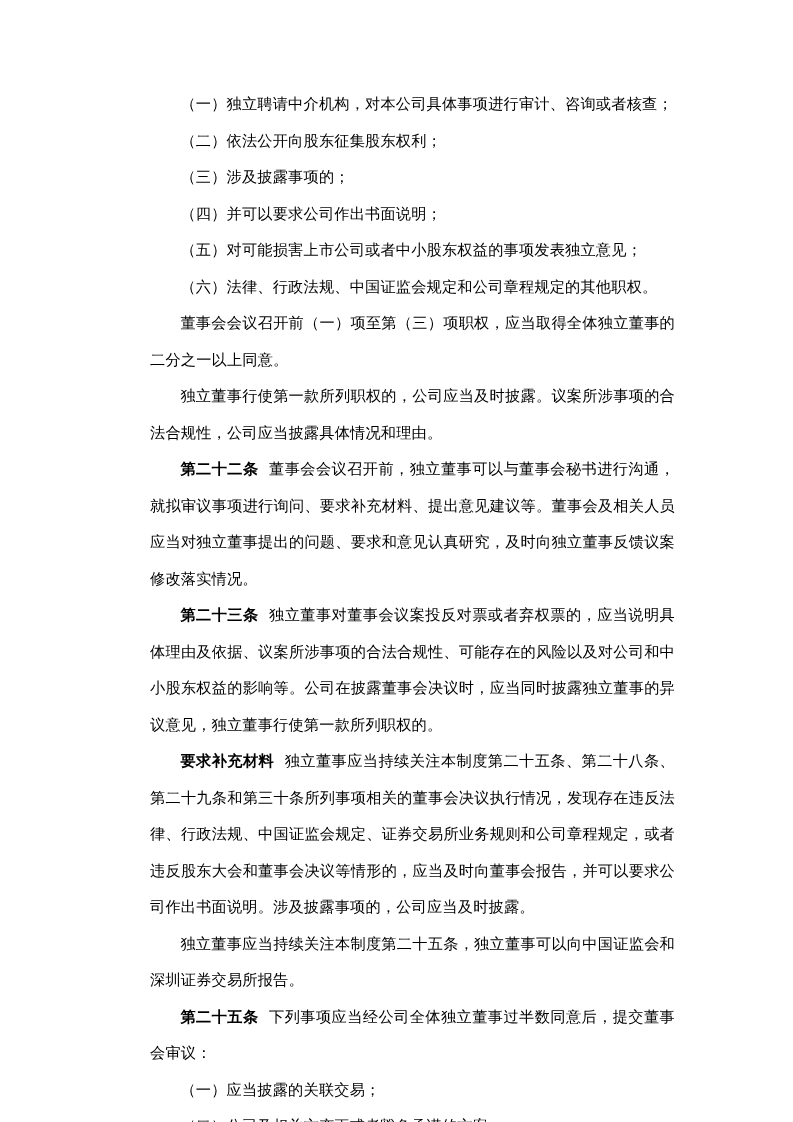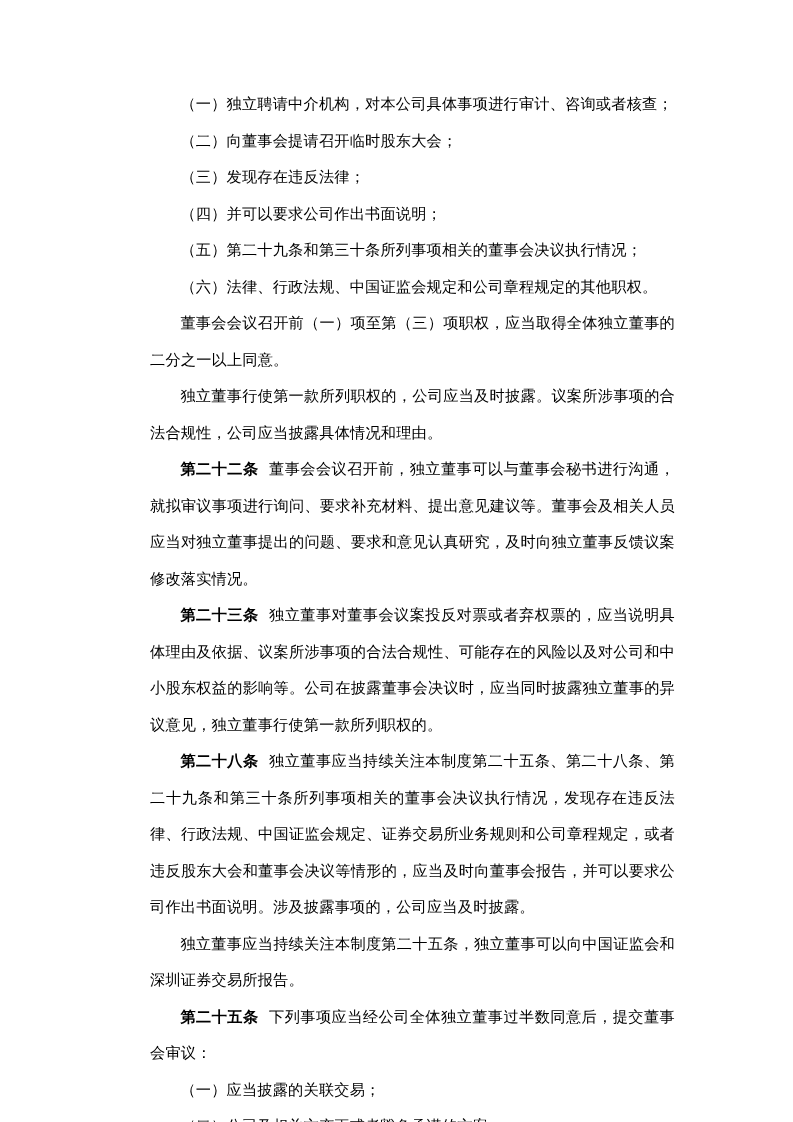--- a/index.html
+++ b/index.html
@@ -36,34 +36,34 @@
     font-weight: bold;
   }
 </style>
 </head>
 <body>
 
 <div class="page">
   <div class="doc-body">
 
     <p class="para"><span>（一）独立聘请中介机构，对本公司具体事项进行审计、咨询或者核查；</span></p>
-    <p class="para"><span>（二）向董事会提请召开临时股东大会；</span></p>
-    <p class="para"><span>（三）发现存在违反法律；</span></p>
+    <p class="para"><span>（二）依法公开向股东征集股东权利；</span></p>
+    <p class="para"><span>（三）涉及披露事项的；</span></p>
     <p class="para"><span>（四）并可以要求公司作出书面说明；</span></p>
-    <p class="para"><span>（五）第二十九条和第三十条所列事项相关的董事会决议执行情况；</span></p>
+    <p class="para"><span>（五）对可能损害上市公司或者中小股东权益的事项发表独立意见；</span></p>
     <p class="para"><span>（六）法律、行政法规、中国证监会规定和公司章程规定的其他职权。</span></p>
 
     <p class="para"><span>董事会会议召开前（一）项至第（三）项职权，应当取得全体独立董事的二分之一以上同意。</span></p>
     <p class="para"><span>独立董事行使第一款所列职权的，公司应当及时披露。议案所涉事项的合法合规性，公司应当披露具体情况和理由。</span></p>
 
     <p class="para"><span class="article-label">第二十二条</span>&nbsp;&nbsp;<span>董事会会议召开前，独立董事可以与董事会秘书进行沟通，就拟审议事项进行询问、要求补充材料、提出意见建议等。董事会及相关人员应当对独立董事提出的问题、要求和意见认真研究，及时向独立董事反馈议案修改落实情况。</span></p>
 
     <p class="para"><span class="article-label">第二十三条</span>&nbsp;&nbsp;<span>独立董事对董事会议案投反对票或者弃权票的，应当说明具体理由及依据、议案所涉事项的合法合规性、可能存在的风险以及对公司和中小股东权益的影响等。公司在披露董事会决议时，应当同时披露独立董事的异议意见，独立董事行使第一款所列职权的。</span></p>
 
-    <p class="para"><span class="article-label">第二十八条</span>&nbsp;&nbsp;<span>独立董事应当持续关注本制度第二十五条、第二十八条、第二十九条和第三十条所列事项相关的董事会决议执行情况，发现存在违反法律、行政法规、中国证监会规定、证券交易所业务规则和公司章程规定，或者违反股东大会和董事会决议等情形的，应当及时向董事会报告，并可以要求公司作出书面说明。涉及披露事项的，公司应当及时披露。</span></p>
+    <p class="para"><span class="article-label">要求补充材料</span>&nbsp;&nbsp;<span>独立董事应当持续关注本制度第二十五条、第二十八条、第二十九条和第三十条所列事项相关的董事会决议执行情况，发现存在违反法律、行政法规、中国证监会规定、证券交易所业务规则和公司章程规定，或者违反股东大会和董事会决议等情形的，应当及时向董事会报告，并可以要求公司作出书面说明。涉及披露事项的，公司应当及时披露。</span></p>
 
     <p class="para"><span>独立董事应当持续关注本制度第二十五条，独立董事可以向中国证监会和深圳证券交易所报告。</span></p>
 
     <p class="para"><span class="article-label">第二十五条</span>&nbsp;&nbsp;<span>下列事项应当经公司全体独立董事过半数同意后，提交董事会审议：</span></p>
 
     <p class="para"><span>（一）应当披露的关联交易；</span></p>
     <p class="para"><span>（二）公司及相关方变更或者豁免承诺的方案；</span></p>
 
   </div>
 </div>

